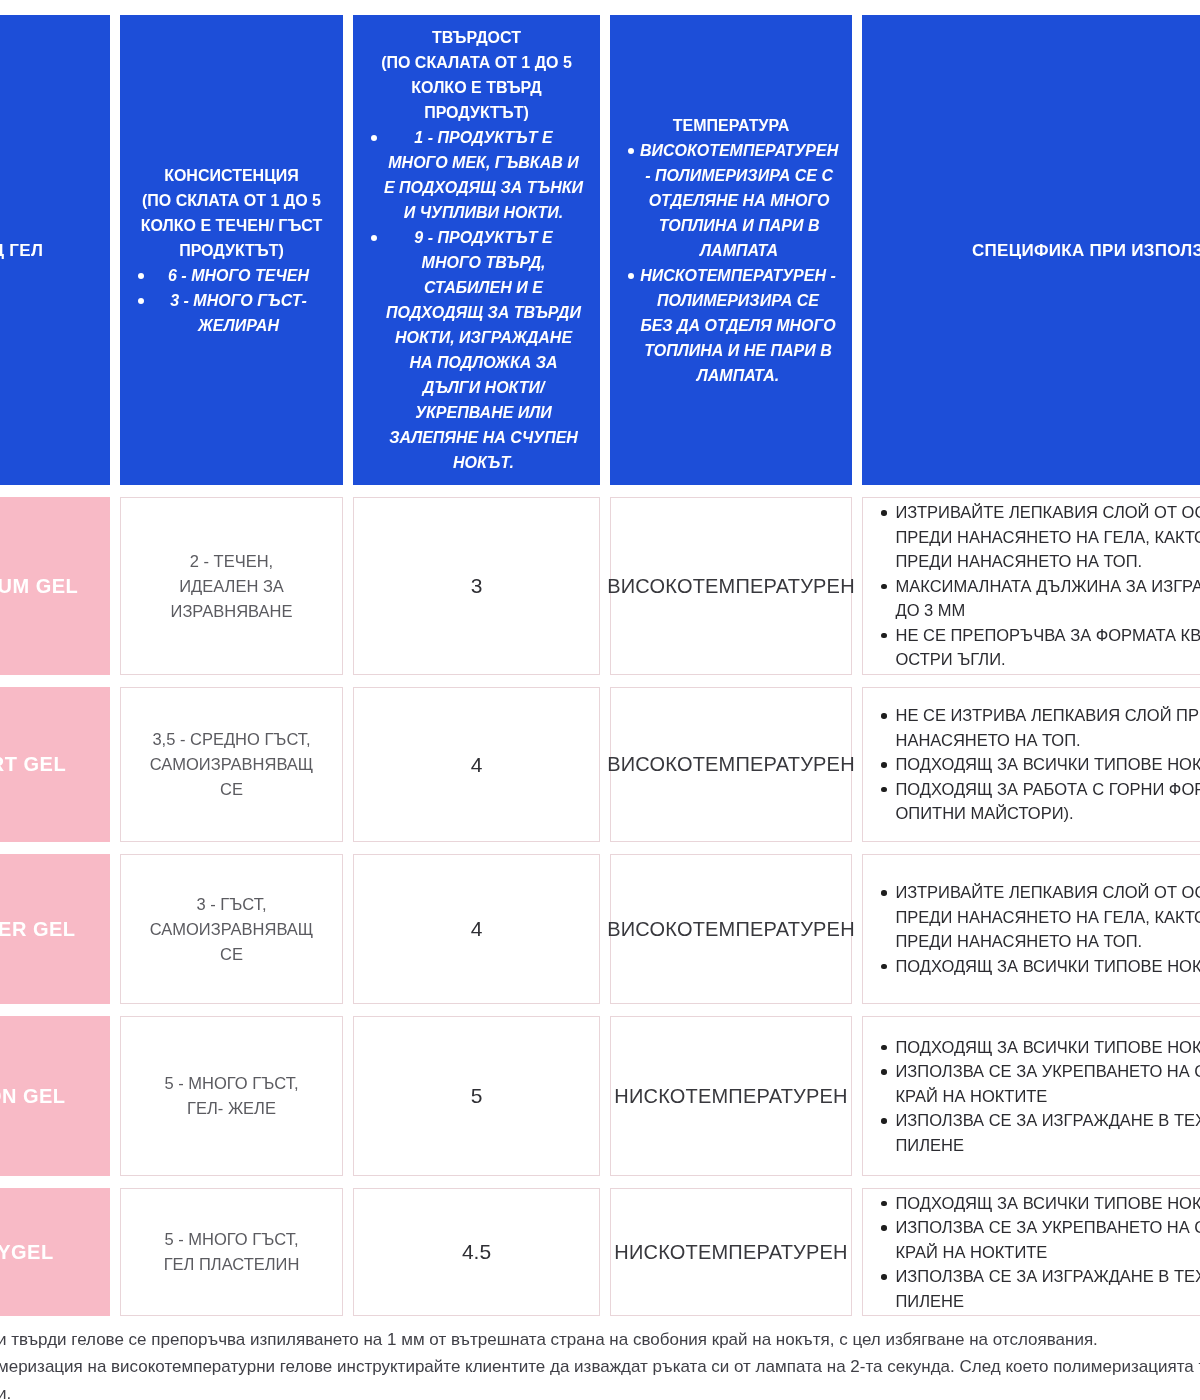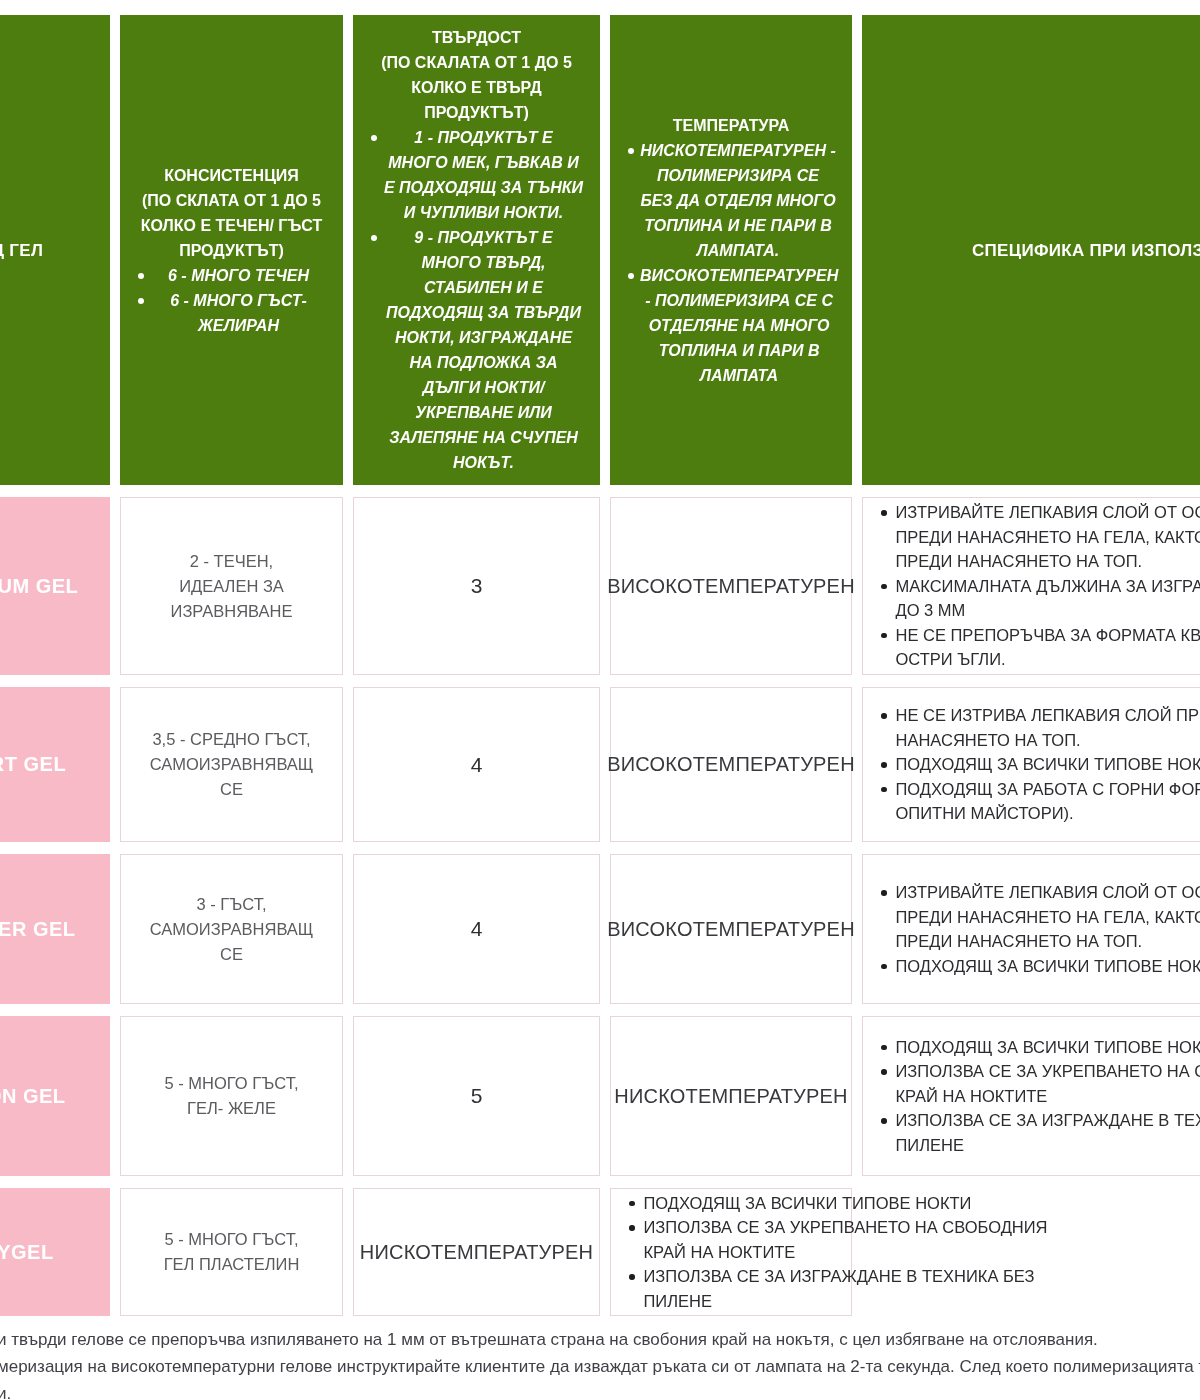--- a/index.html
+++ b/index.html
@@ -7,21 +7,21 @@
   .viewport{position:relative;width:1200px;height:1400px;overflow:hidden;background:#fff;}
   .tbl{
     position:absolute;left:-100px;top:15px;
     display:grid;
     grid-template-columns:210px 223px 247px 242px 500px;
     grid-template-rows:470px 178px 155px 150px 160px 128px;
     gap:12px 10px;
   }
   
   .hc{
-    background:#4d7c0f;color:#fff;font-weight:700;
+    background:#1d4ed8;color:#fff;font-weight:700;
     display:flex;flex-direction:column;justify-content:center;
     text-align:center;padding:0 16px;font-size:16px;line-height:25px;
   }
   .hc .sub{}
   .hc .hb{display:flex;font-style:italic;margin-top:0;}
   .hc .hb .dot{flex:0 0 auto;width:6px;height:6px;border-radius:50%;background:#fff;margin:10px 6px 0 2px;}
   .hc .hb .t{flex:1;text-align:center;}
   .hc.first{font-size:17px;white-space:nowrap;letter-spacing:.3px;}
   .hc.last{font-size:17px;white-space:nowrap;letter-spacing:.3px;}
   
@@ -55,21 +55,21 @@
     <div class="hc">
       <div>КОНСИСТЕНЦИЯ</div>
       <div class="sub">(ПО СКЛАТА ОТ 1 ДО 5 КОЛКО Е ТЕЧЕН/ ГЪСТ ПРОДУКТЪТ)</div>
       <div>
           <div class="hb">
             <span class="dot"></span>
             <span class="t">6 - МНОГО ТЕЧЕН</span>
           </div>
           <div class="hb">
             <span class="dot"></span>
-            <span class="t">6 - МНОГО ГЪСТ- ЖЕЛИРАН</span>
+            <span class="t">3 - МНОГО ГЪСТ- ЖЕЛИРАН</span>
           </div>
         </div>
     </div>
 
     <div class="hc">
       <div>ТВЪРДОСТ</div>
       <div class="sub">(ПО СКАЛАТА ОТ 1 ДО 5 КОЛКО Е ТВЪРД ПРОДУКТЪТ)</div>
       <div>
           <div class="hb">
             <span class="dot"></span>
@@ -80,25 +80,25 @@
             <span class="t">9 - ПРОДУКТЪТ Е МНОГО ТВЪРД, СТАБИЛЕН И Е ПОДХОДЯЩ ЗА ТВЪРДИ НОКТИ, ИЗГРАЖДАНЕ НА ПОДЛОЖКА ЗА ДЪЛГИ НОКТИ/ УКРЕПВАНЕ ИЛИ ЗАЛЕПЯНЕ НА СЧУПЕН НОКЪТ.</span>
           </div>
         </div>
     </div>
 
     <div class="hc">
       <div>ТЕМПЕРАТУРА</div>
       <div>
           <div class="hb">
             <span class="dot"></span>
+            <span class="t">ВИСОКОТЕМПЕРАТУРЕН - ПОЛИМЕРИЗИРА СЕ С ОТДЕЛЯНЕ НА МНОГО ТОПЛИНА И ПАРИ В ЛАМПАТА</span>
+          </div>
+          <div class="hb">
+            <span class="dot"></span>
             <span class="t">НИСКОТЕМПЕРАТУРЕН - ПОЛИМЕРИЗИРА СЕ БЕЗ ДА ОТДЕЛЯ МНОГО ТОПЛИНА И НЕ ПАРИ В ЛАМПАТА.</span>
-          </div>
-          <div class="hb">
-            <span class="dot"></span>
-            <span class="t">ВИСОКОТЕМПЕРАТУРЕН - ПОЛИМЕРИЗИРА СЕ С ОТДЕЛЯНЕ НА МНОГО ТОПЛИНА И ПАРИ В ЛАМПАТА</span>
           </div>
         </div>
     </div>
 
     <div class="hc last">
       <div>СПЕЦИФИКА ПРИ ИЗПОЛЗВАНЕ</div>
     </div>
 
   <div class="lc">PREMIUM GEL</div>
       <div class="wc consistency">2 - ТЕЧЕН, ИДЕАЛЕН ЗА ИЗРАВНЯВАНЕ</div>
@@ -195,20 +195,21 @@
         <div class="sb">
           <span class="dot"></span>
           <div class="lines">
             <div>ИЗПОЛЗВА СЕ ЗА ИЗГРАЖДАНЕ В ТЕХНИКА БЕЗ</div>
             <div>ПИЛЕНЕ</div>
           </div>
         </div>
       </div>
       <div class="lc">POLYGEL</div>
       <div class="wc consistency">5 - МНОГО ГЪСТ, ГЕЛ ПЛАСТЕЛИН</div>
+      <div class="wc hardness">4.5</div>
       <div class="wc temperature">НИСКОТЕМПЕРАТУРЕН</div>
       <div class="wc specs">
         <div class="sb">
           <span class="dot"></span>
           <div class="lines">
             <div>ПОДХОДЯЩ ЗА ВСИЧКИ ТИПОВЕ НОКТИ</div>
           </div>
         </div>
         <div class="sb">
           <span class="dot"></span>

